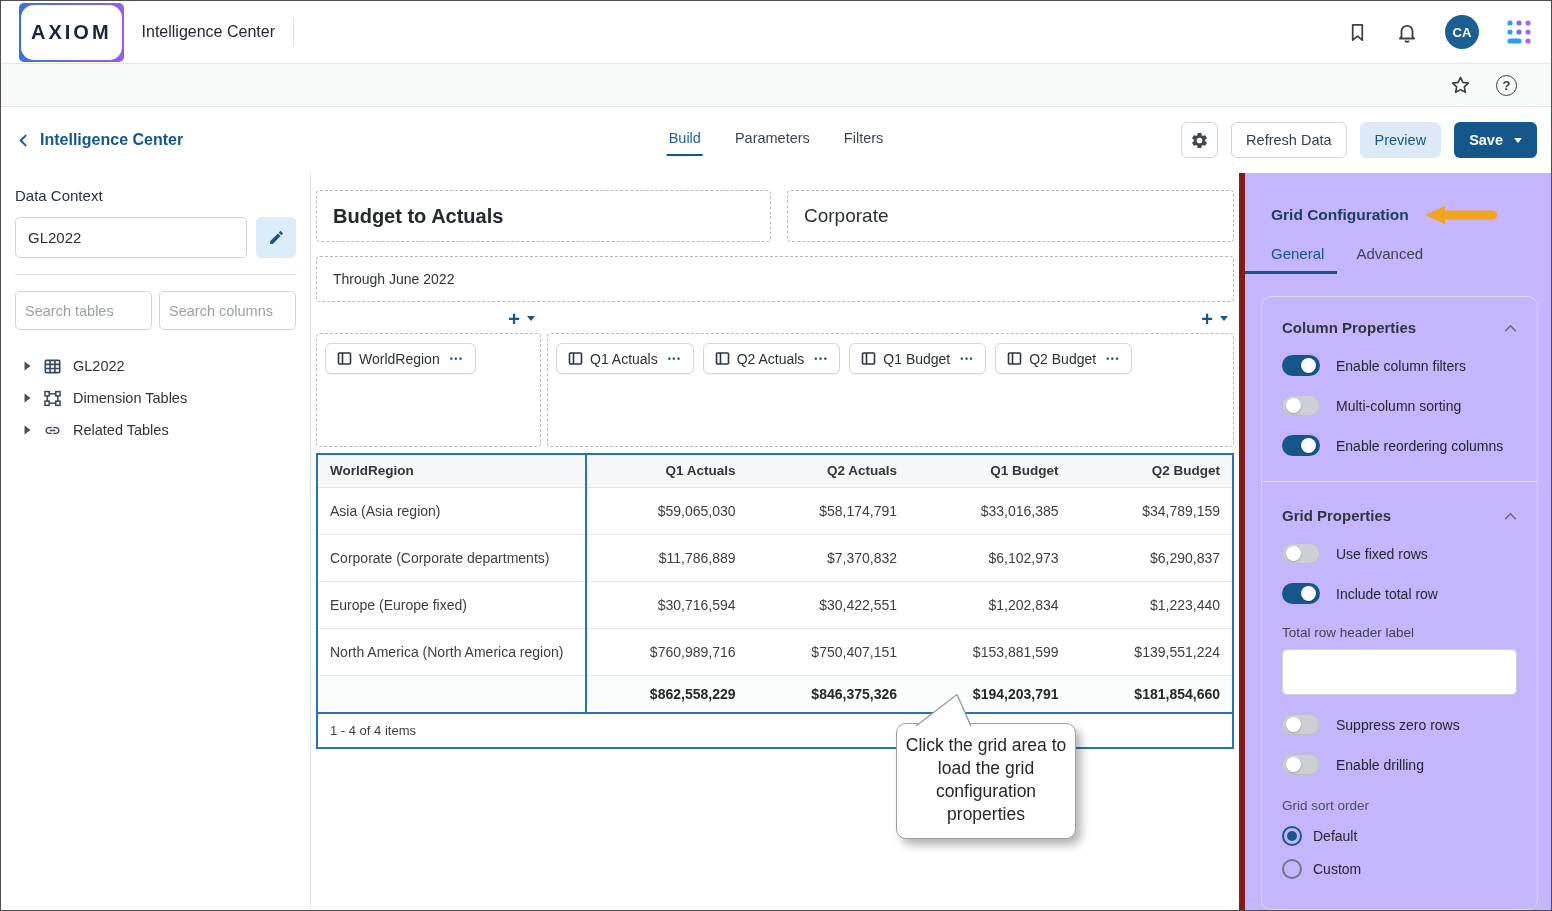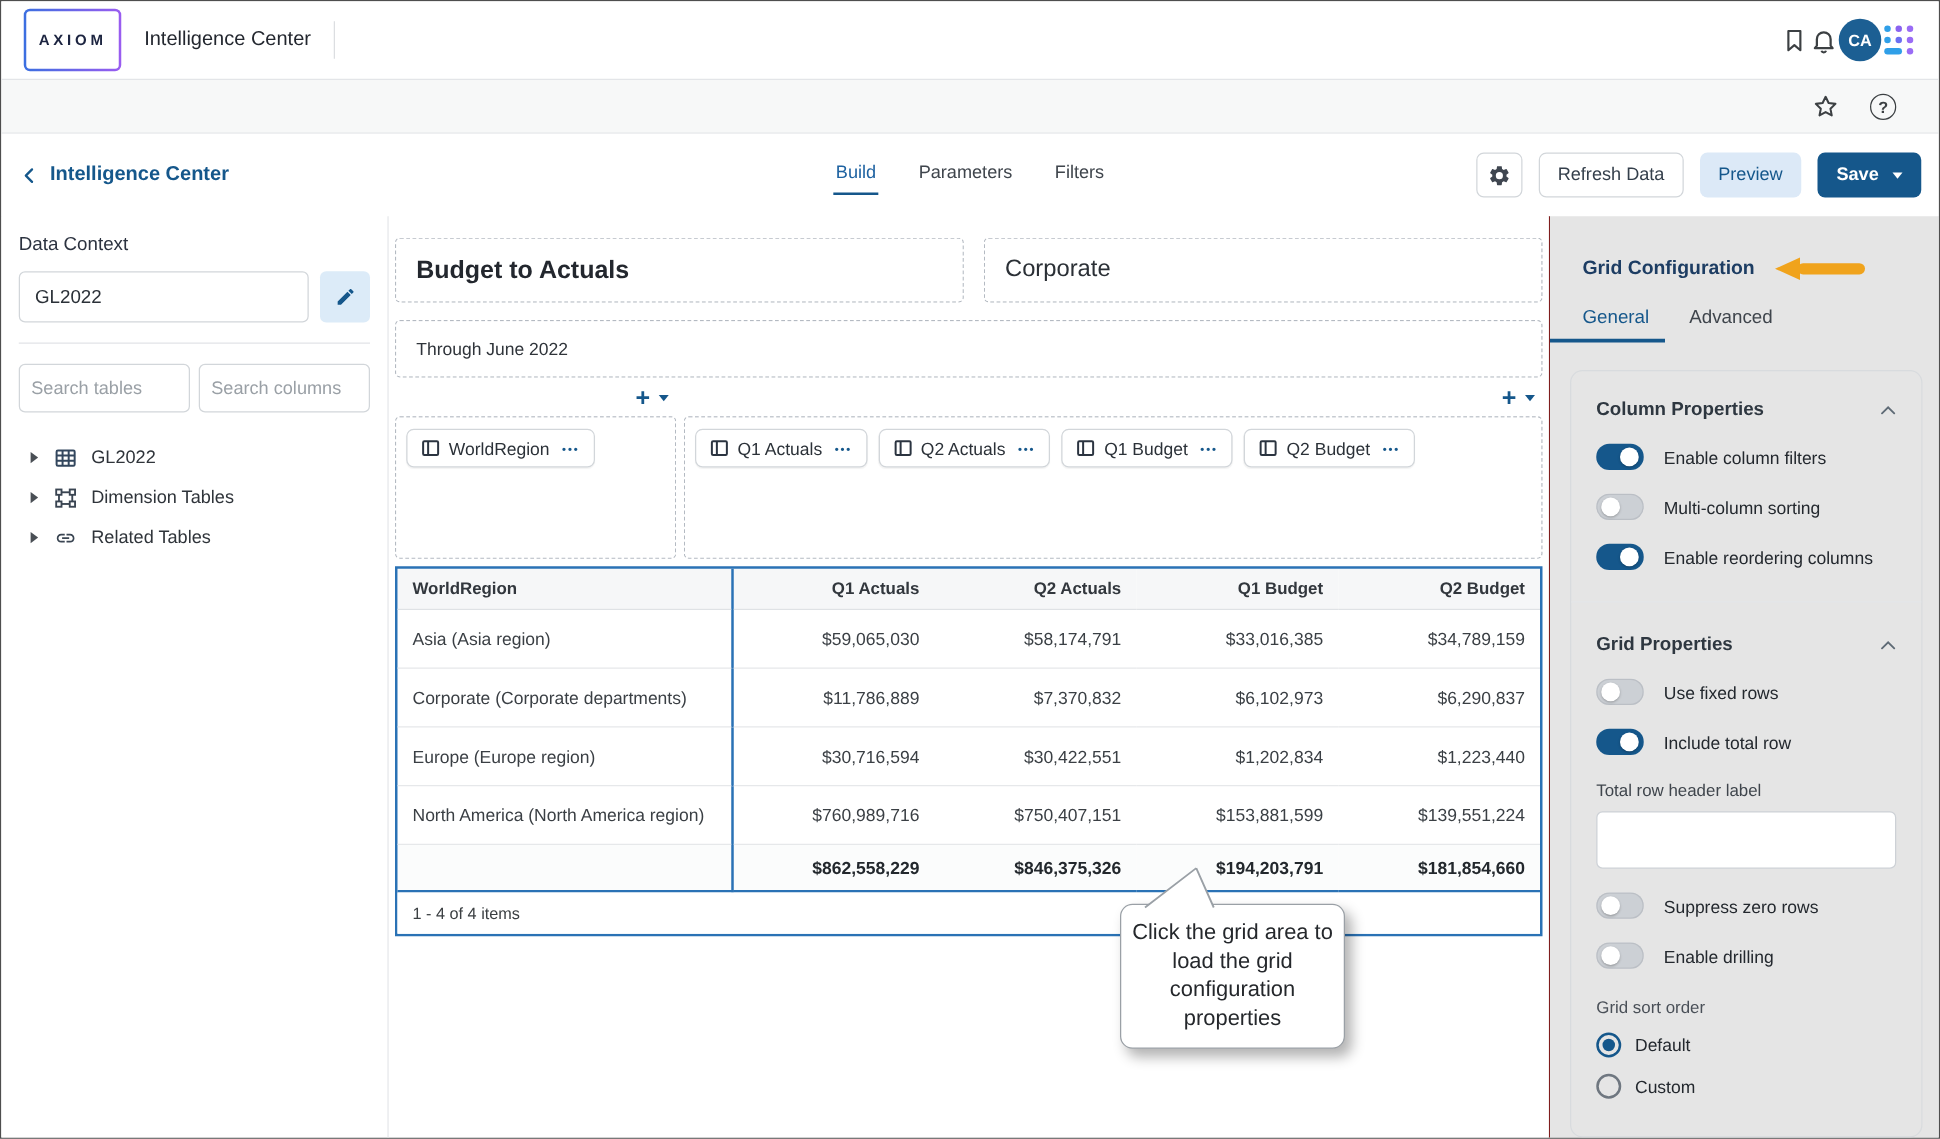--- a/index.html
+++ b/index.html
@@ -5,25 +5,25 @@
   * { box-sizing: border-box; margin: 0; padding: 0; }
   html,body { width:1552px; height:911px; }
   body {
     font-family: "Liberation Sans", sans-serif;
     background:#fff; color:#202124; overflow:hidden;
     border:1px solid #4e4e4e;
   }
   
   .app-bar { height:63px; border-bottom:1px solid #e3e5e8; display:flex; align-items:center; padding:0 18px; background:#fff; }
   .logo { background:linear-gradient(90deg,#3b6fe0,#9a5cf0); padding:2px; border-radius:5px; }
-  .logo-inner { background:#fff; border-radius:3px; padding:16px 10px; font-weight:700; font-size:12px; letter-spacing:3px; color:#1c2440; }
+  .logo-inner { background:#fff; border-radius:13px; padding:16px 10px; font-weight:700; font-size:20px; letter-spacing:3px; color:#1c2440; }
   .product-title { font-size:16px; color:#23272f; margin-left:18px; }
   .hdr-divider { width:1px; height:30px; background:#dcdee1; margin-left:18px; }
   .app-bar .spacer { flex:1; }
-  .hdr-icons { display:flex; align-items:center; }
+  .hdr-icons { display:flex; align-items:center; gap:26px; }
   .icon-btn { background:none; border:none; cursor:pointer; display:flex; align-items:center; justify-content:center; padding:0; }
   .avatar { width:34px; height:34px; border-radius:50%; background:#1c5f93; color:#fff; font-size:13px; font-weight:700; display:flex; align-items:center; justify-content:center; }
   
   .sub-bar { height:43px; background:#f7f8f8; border-bottom:1px solid #e3e5e8; display:flex; align-items:center; justify-content:flex-end; gap:24px; padding-right:34px; }
   .help-circle { width:21px; height:21px; border-radius:50%; border:1.8px solid #3c4043; color:#3c4043; font-size:13px; font-weight:700; display:flex; align-items:center; justify-content:center; }
   
   .toolbar { height:66px; display:flex; align-items:center; padding:0 14px; background:#fff; }
   .back-link { display:flex; align-items:center; gap:8px; color:#15578b; font-size:16px; font-weight:700; cursor:pointer; }
   .toolbar-tabs { position:absolute; left:50%; transform:translateX(-50%); display:flex; gap:30px; }
   .t-tab { font-size:14.5px; color:#3f454c; padding:6px 2px 10px; cursor:pointer; position:relative; }
@@ -77,21 +77,21 @@
   table.grid th:first-child { text-align:left; }
   table.grid td { height:47px; border-bottom:1px solid #e6e8ea; color:#3a3f44; text-align:right; background:#fff; }
   table.grid td:first-child { text-align:left; }
   table.grid th:first-child, table.grid td:first-child { border-right:2px solid #2a72b5; }
   tr.total-row td { height:38px; font-weight:700; color:#23282d; background:#fbfcfc; border-bottom:2px solid #2a72b5; }
   .grid-footer { height:33px; display:flex; align-items:center; padding-left:12px; font-size:13px; color:#3c4043; background:#fff; }
   
   .callout { position:absolute; left:585px; top:550px; width:180px; background:#fff; border:1.5px solid #9aa0a6; border-radius:10px; padding:10px 4px 12px; text-align:center; font-size:17.5px; line-height:1.32; color:#25282c; box-shadow:5px 6px 10px rgba(0,0,0,.3); z-index:5; }
   .callout svg.tail { position:absolute; top:-31px; left:6px; }
   
-  .panel { width:312px; flex:0 0 312px; border-left:1px solid #7f1d1d; background:#e5e5e5; }
+  .panel { width:312px; flex:0 0 312px; border-left:6px solid #7f1d1d; background:#c4b5fd; }
   .panel-title-row { display:flex; align-items:center; gap:16px; padding:32px 0 0 26px; }
   .panel-title { font-size:15.5px; font-weight:700; color:#1d3d63; }
   .panel-tabs { position:relative; margin-top:20px; display:flex; gap:32px; padding:0 0 12px 26px; font-size:15px; }
   .p-tab { cursor:pointer; color:#3f454c; }
   .p-tab.active { color:#15578b; }
   .tab-underline { position:absolute; left:0; bottom:0; width:92px; height:3px; background:#15578b; }
   .panel-card { margin:22px 13px 0 16px; border:1px solid #d8dbde; border-radius:10px; padding:22px 20px 30px; }
   .section-head { display:flex; justify-content:space-between; align-items:center; cursor:pointer; }
   .section-title { font-size:15px; font-weight:700; color:#2e3740; }
   .toggle-row { display:flex; align-items:center; gap:16px; margin-top:19px; }
@@ -335,21 +335,21 @@
             <td>$34,789,159</td>
           </tr>
           <tr>
             <td>Corporate (Corporate departments)</td>
             <td>$11,786,889</td>
             <td>$7,370,832</td>
             <td>$6,102,973</td>
             <td>$6,290,837</td>
           </tr>
           <tr>
-            <td>Europe (Europe region)</td>
+            <td>Europe (Europe fixed)</td>
             <td>$30,716,594</td>
             <td>$30,422,551</td>
             <td>$1,202,834</td>
             <td>$1,223,440</td>
           </tr>
           <tr>
             <td>North America (North America region)</td>
             <td>$760,989,716</td>
             <td>$750,407,151</td>
             <td>$153,881,599</td>

